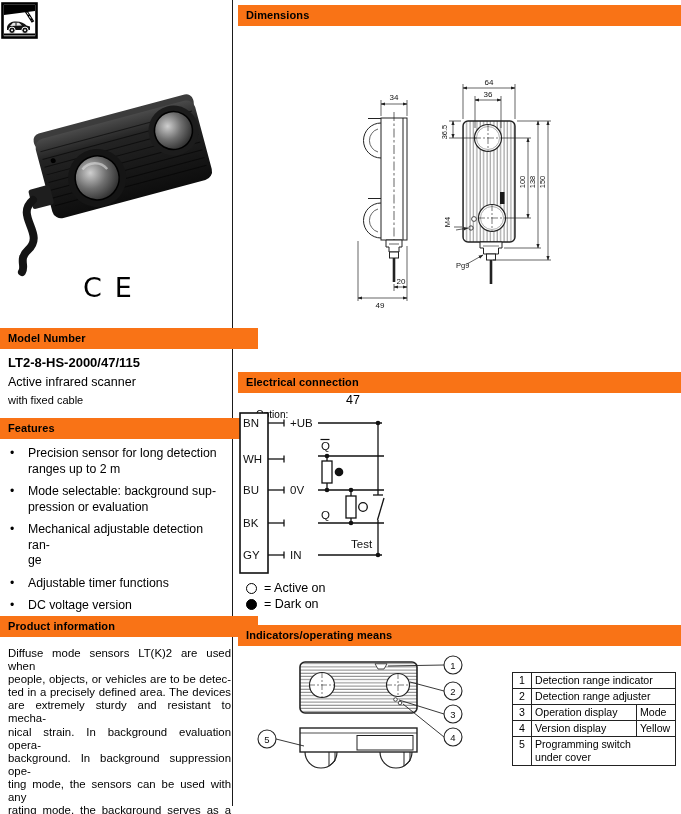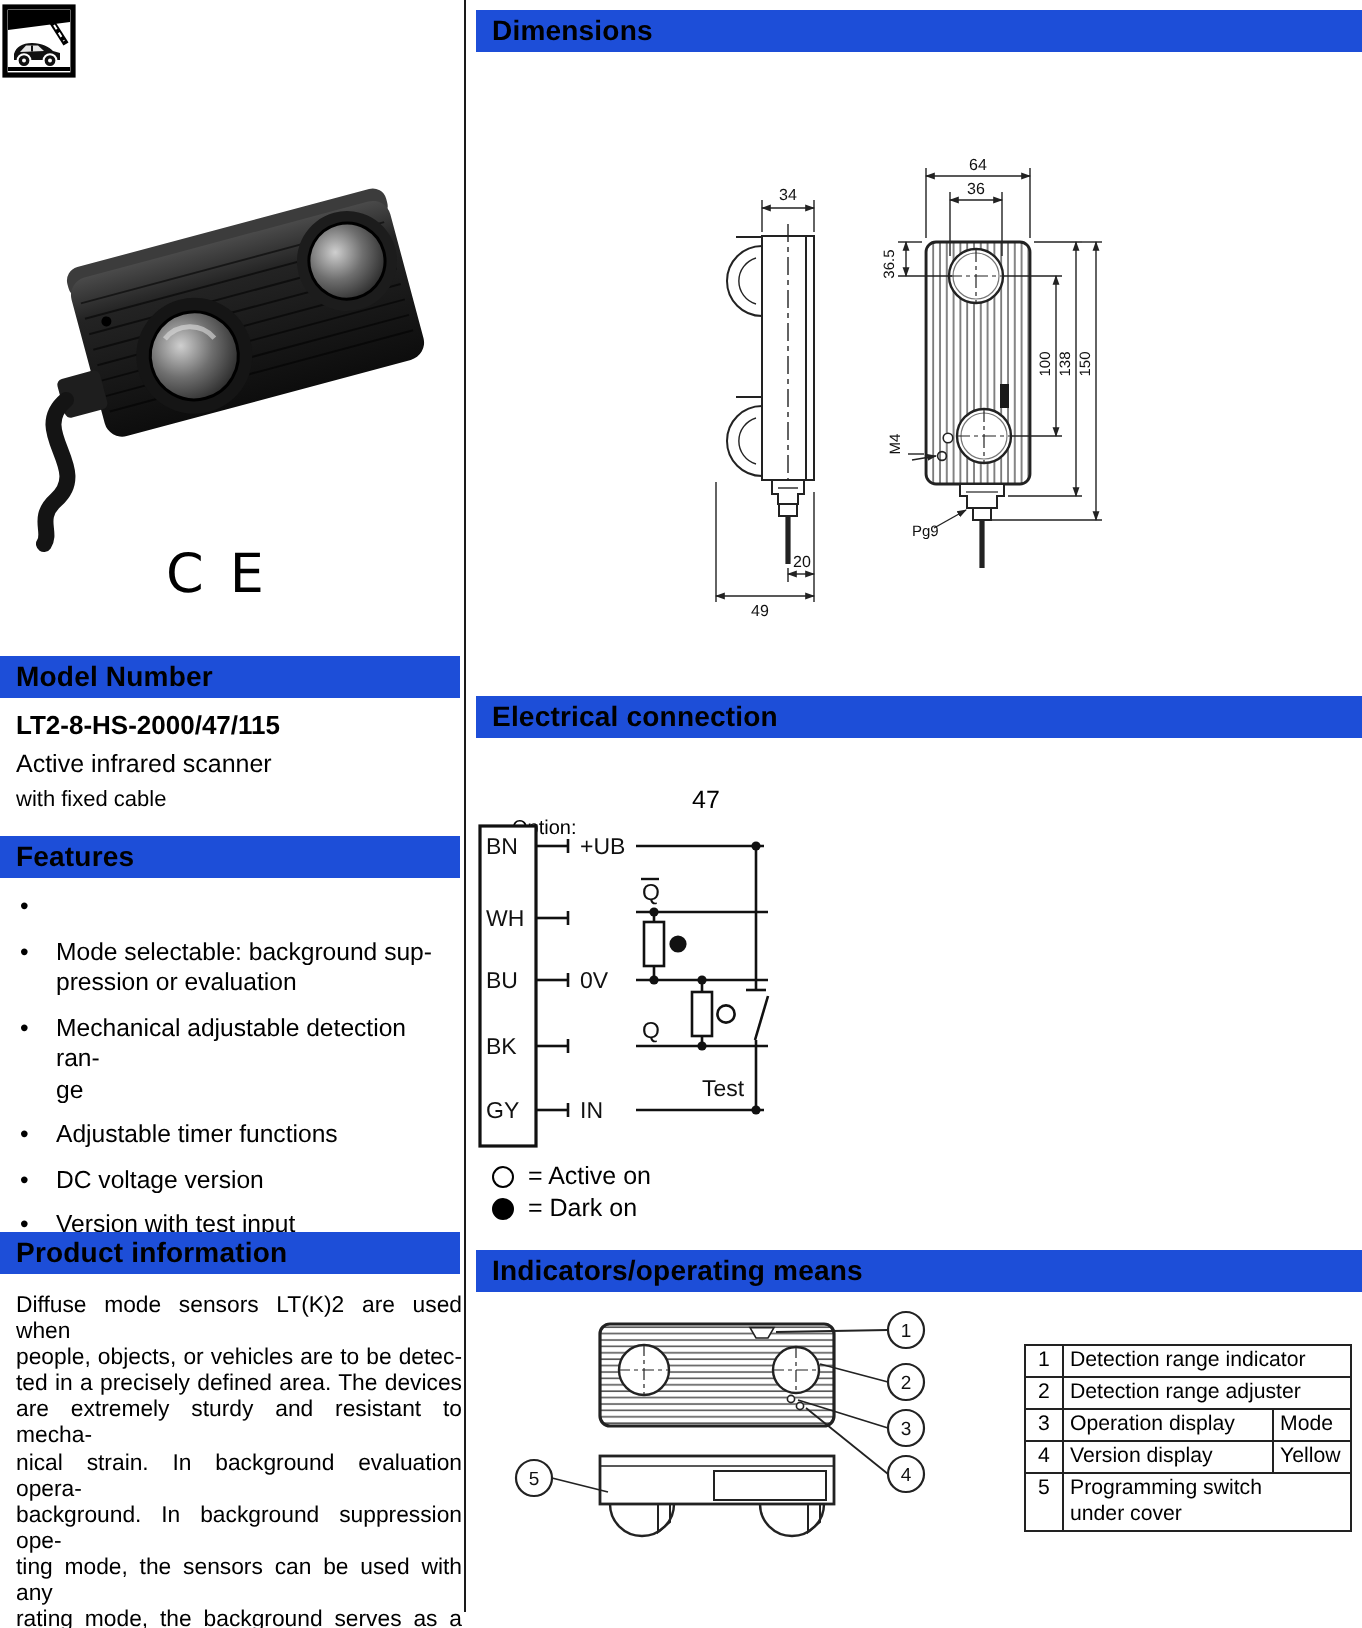--- a/index.html
+++ b/index.html
@@ -3,25 +3,25 @@
 <meta charset="utf-8">
 <style>
   html,body { margin:0; padding:0; background:#fff; }
   .page {
     position:relative; width:681px; height:814px; background:#ffffff;
     font-family:"Liberation Sans", sans-serif; color:#000; overflow:hidden;
   }
   .abs { position:absolute; }
   .divider { position:absolute; left:232px; top:0; width:1px; height:806px; background:#1a1a1a; }
   .hdr {
-    position:absolute; background:#1d4ed8; height:21px; line-height:21px;
-    font-weight:bold; font-size:14px; padding-left:8px; box-sizing:border-box;
+    position:absolute; background:#f97316; height:21px; line-height:21px;
+    font-weight:bold; font-size:11px; padding-left:8px; box-sizing:border-box;
     letter-spacing:0.1px;
   }
-  .hdr-left  { left:0;  width:230px; }
+  .hdr-left  { left:0;  width:258px; }
   .hdr-right { left:238px; width:443px; }
 
   .model-number { left:8px; top:355px; font-size:13px; font-weight:bold; }
   .model-desc   { left:8px; top:375px; font-size:12.5px; }
   .model-note   { left:8px; top:394px; font-size:11px; }
 
   .ce-mark { left:83px; top:272px; font-size:27px; letter-spacing:13px;
              font-family:"DejaVu Sans", sans-serif; }
 
   .features-list { left:10px; top:446px; width:218px; }
@@ -115,20 +115,22 @@
 
   <div class="hdr hdr-left" style="top:328px;">Model Number</div>
   <div class="abs model-number">LT2-8-HS-2000/47/115</div>
   <div class="abs model-desc">Active infrared scanner</div>
   <div class="abs model-note">with fixed cable</div>
 
   <div class="hdr hdr-left" style="top:418px;">Features</div>
   <div class="abs features-list" id="features-list">
       <div class="feat-item">
         <span class="feat-bullet">•</span>
+        <span class="feat-text">Precision sensor for long detection
+ranges up to 2 m</span>
       </div>
       <div class="feat-item">
         <span class="feat-bullet">•</span>
         <span class="feat-text">Mode selectable: background sup-
 pression or evaluation</span>
       </div>
       <div class="feat-item">
         <span class="feat-bullet">•</span>
         <span class="feat-text">Mechanical adjustable detection ran-
 ge</span>
@@ -243,21 +245,21 @@
     <text x="139" y="15" font-size="8" text-anchor="middle" fill="#111">64</text>
     <text x="138" y="27" font-size="8" text-anchor="middle" fill="#111">36</text>
     <text x="97" y="62" font-size="7.5" text-anchor="middle" fill="#111" transform="rotate(-90 97 62)">36.5</text>
     <text x="175" y="112" font-size="7.5" text-anchor="middle" fill="#111" transform="rotate(-90 175 112)">100</text>
     <text x="185" y="112" font-size="7.5" text-anchor="middle" fill="#111" transform="rotate(-90 185 112)">138</text>
     <text x="195" y="112" font-size="7.5" text-anchor="middle" fill="#111" transform="rotate(-90 195 112)">150</text>
     <text x="100" y="152" font-size="7.5" text-anchor="middle" fill="#111" transform="rotate(-90 100 152)">M4</text>
     <text x="106" y="198" font-size="7.5" fill="#111">Pg9</text>
   </svg>
 
-  <div class="hdr hdr-right" style="top:348px;">Electrical connection</div>
+  <div class="hdr hdr-right" style="top:372px;">Electrical connection</div>
   <div class="abs option-label">Option:</div>
   <div class="abs option-value">47</div>
 
   <svg class="abs" style="left:238px; top:408px;" width="232" height="172" viewBox="0 0 232 172">
     <rect x="2" y="5" width="28" height="160" fill="#fff" stroke="#111" stroke-width="1.6"></rect>
     <text x="5" y="19" font-size="11.5" fill="#111">BN</text>
     <text x="5" y="55" font-size="11.5" fill="#111">WH</text>
     <text x="5" y="86" font-size="11.5" fill="#111">BU</text>
     <text x="5" y="119" font-size="11.5" fill="#111">BK</text>
     <text x="5" y="151" font-size="11.5" fill="#111">GY</text>

